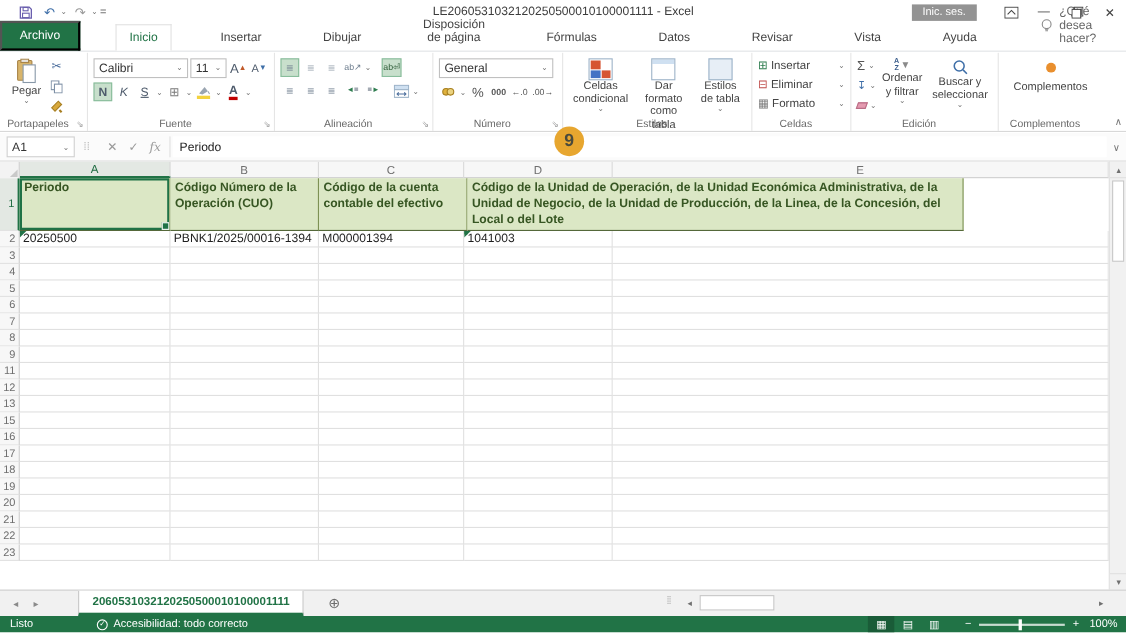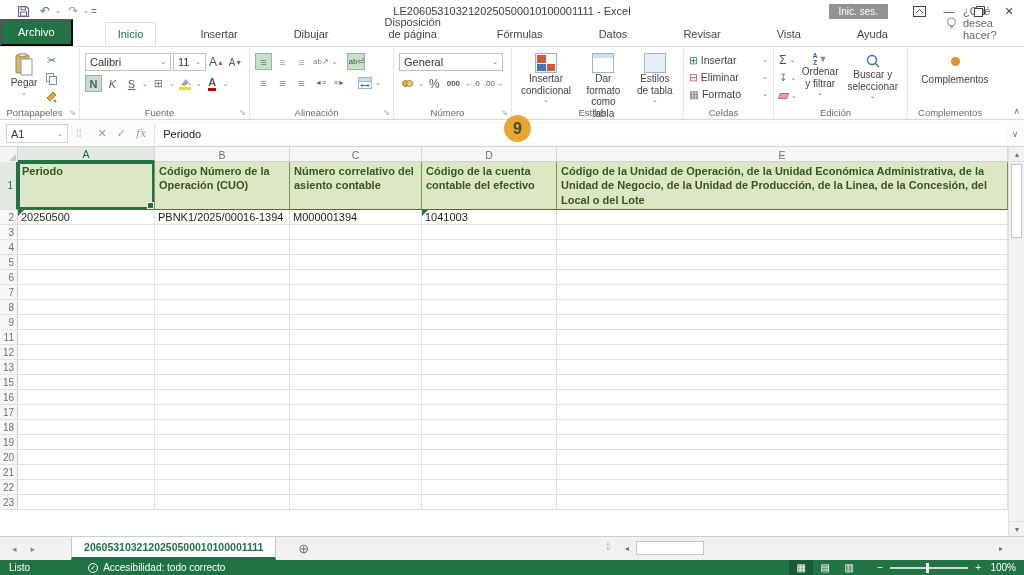--- a/index.html
+++ b/index.html
@@ -339,21 +339,21 @@
 
     <div class="group" style="width:172px">
       <div style="display:flex;justify-content:space-around">
         <button class="bigbtn" style="width:62px">
           <span class="cfico">
             <i style="background:#d65532"></i>
               <i style="background:#fff"></i>
               <i style="background:#4472c4"></i>
               <i style="background:#d65532"></i>
           </span>
-          <span>Insertar condicional</span>
+          <span>Celdas condicional</span>
           <span class="dd">⌄</span>
         </button>
         <button class="bigbtn" style="width:64px">
           <span class="tblico"></span>
           <span>Dar formato como tabla</span>
           <span class="dd">⌄</span>
         </button>
         <button class="bigbtn" style="width:52px">
           <span class="tblico" style="background:#e7eef6"></span>
           <span>Estilos de tabla</span>
@@ -458,21 +458,20 @@
         <div class="colhdr" style="width: 135px;">B</div>
         <div class="colhdr" style="width: 132px;">C</div>
         <div class="colhdr" style="width: 135px;">D</div>
         <div class="colhdr" style="width: 451px;">E</div>
       </div>
     <div id="rows">
         <div class="grow" style="height: 48px;">
           <div class="rowhdr sel">1</div>
           <div class="cell hcell active" style="width: 137px;">Periodo</div>
           <div class="cell hcell" style="width: 135px;">Código Número de la Operación (CUO)</div>
-          <div class="cell hcell" style="width: 132px;">Número correlativo del asiento contable</div>
           <div class="cell hcell" style="width: 135px;">Código de la cuenta contable del efectivo</div>
           <div class="cell hcell" style="width: 451px;">Código de la Unidad de Operación, de la Unidad Económica Administrativa, de la Unidad de Negocio, de la Unidad de Producción, de la Linea, de la Concesión, del Local o del Lote</div>
         </div>
         <div class="grow" style="height: 15px;">
           <div class="rowhdr">2</div>
           <div class="cell err" style="width: 137px;">20250500</div>
           <div class="cell" style="width: 135px;">PBNK1/2025/00016-1394</div>
           <div class="cell" style="width: 132px;">M000001394</div>
           <div class="cell err" style="width: 135px;">1041003</div>
           <div class="cell" style="width: 451px;"></div>

